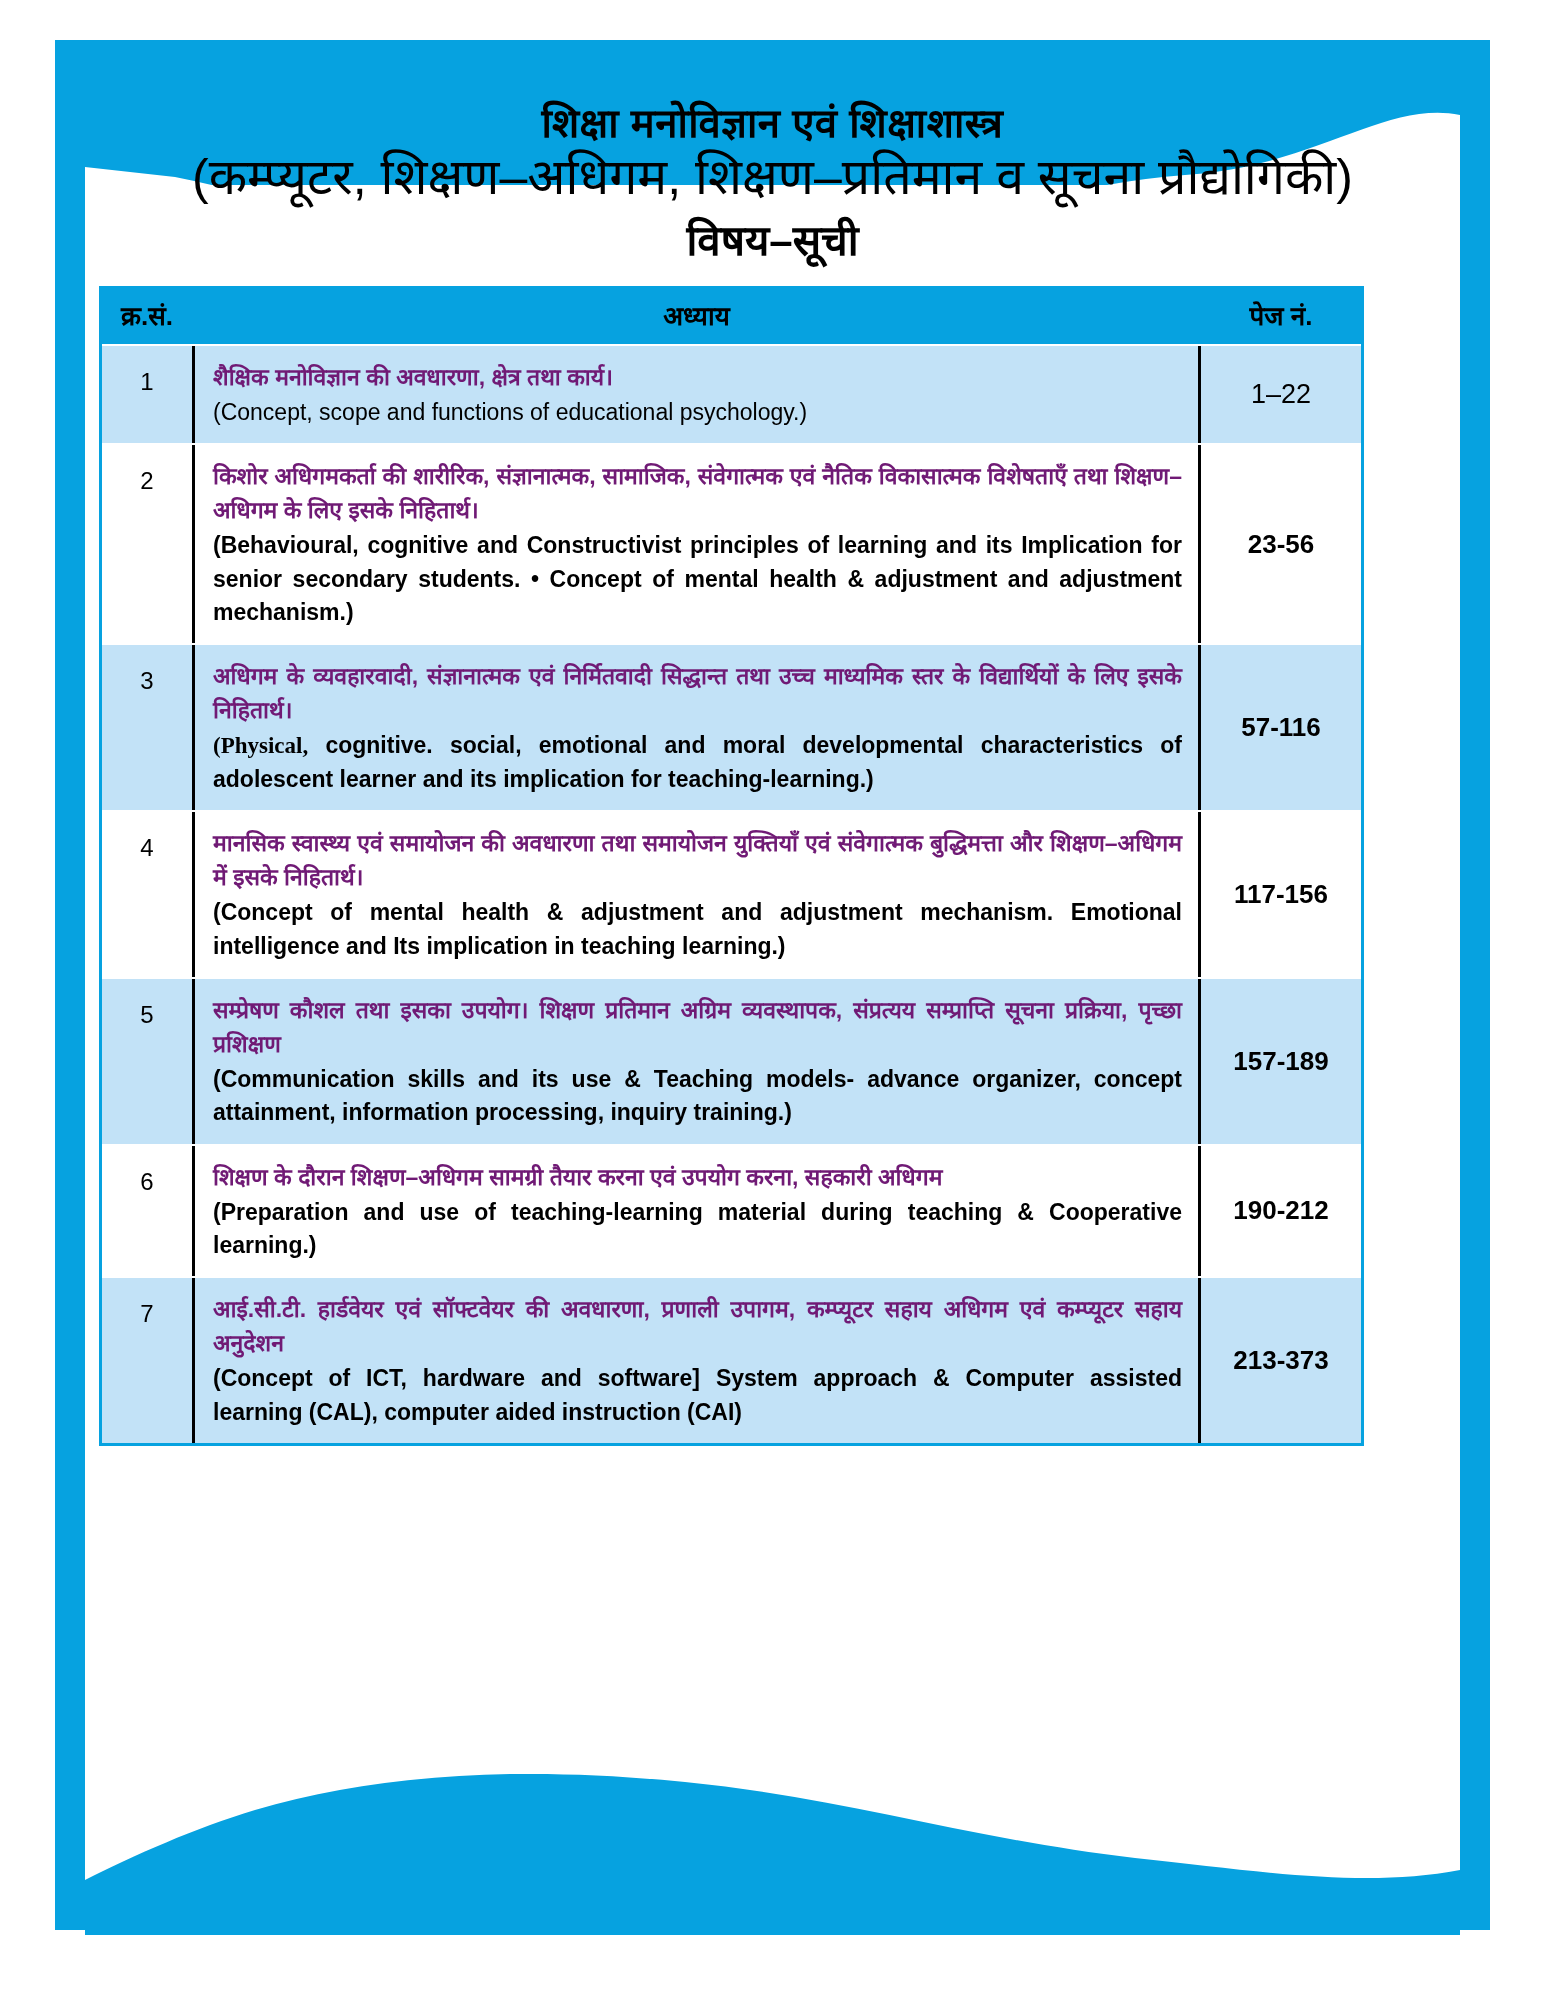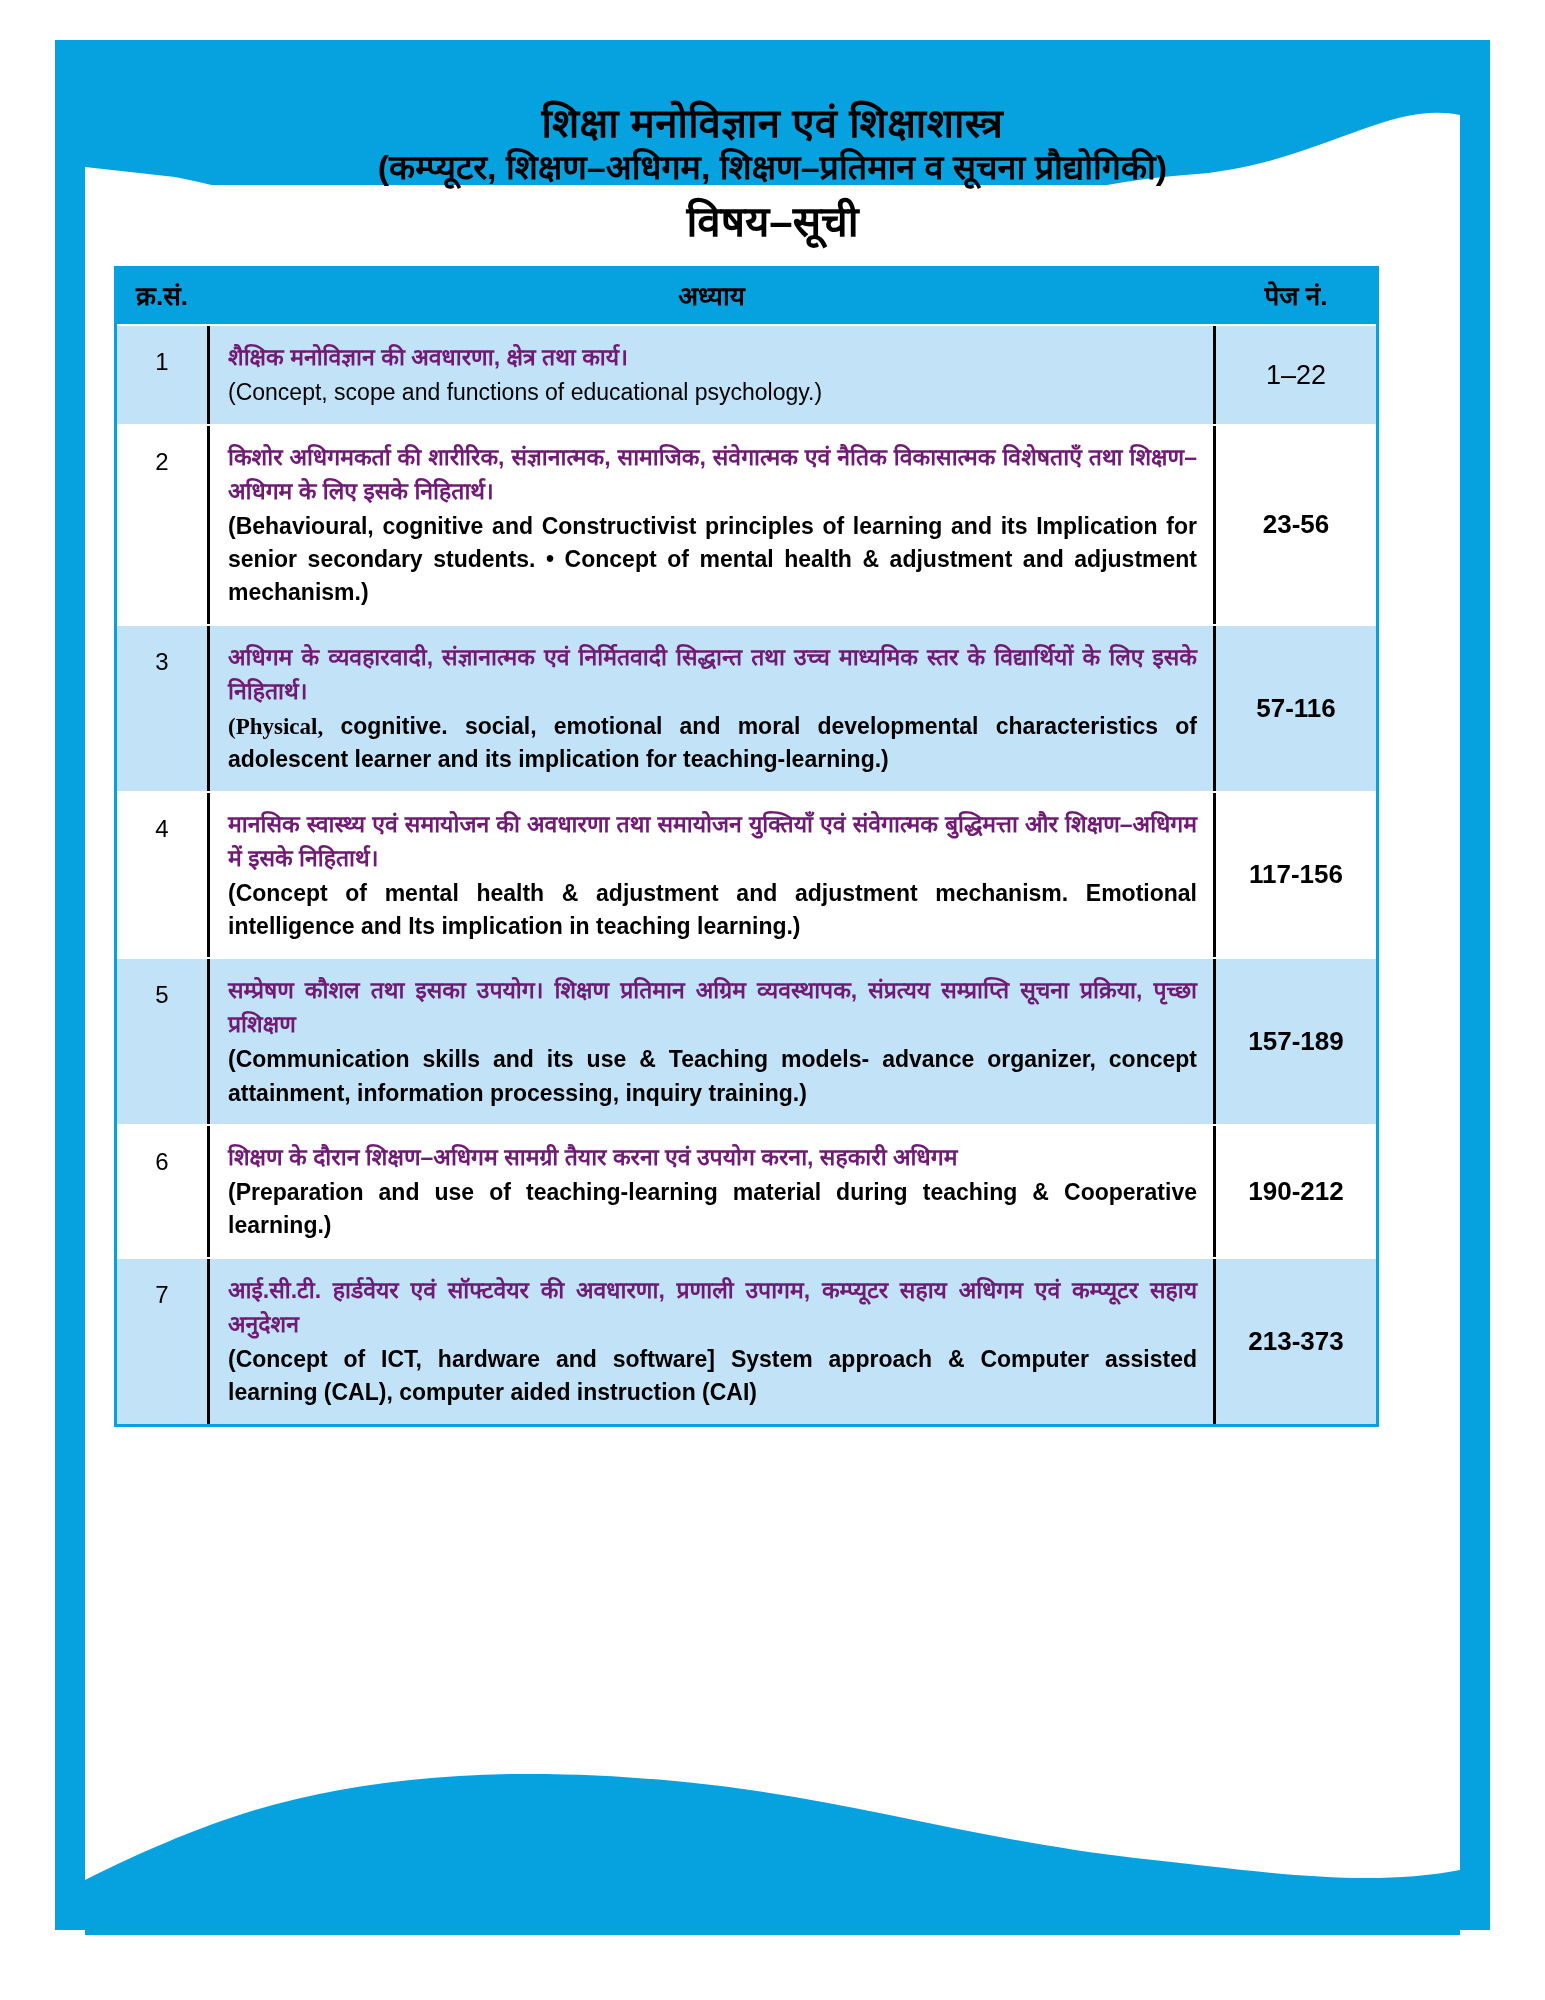--- a/index.html
+++ b/index.html
@@ -71,39 +71,39 @@
   }
   .title-line1 {
     font-size: 40px;
     font-weight: bold;
     color: #000;
     letter-spacing: 0.5px;
     line-height: 1.18;
     white-space: nowrap;
   }
   .title-line2 {
-    font-size: 34px;
-    font-weight: bold;
+    font-size: 50px;
+    font-weight: normal;
     color: #000;
     line-height: 1.22;
     white-space: nowrap;
   }
   .title-line3 {
     font-size: 42px;
     font-weight: bold;
     color: #000;
     line-height: 1.35;
     margin-top: 5px;
   }
 
   
   .toc {
     margin-top: 16px;
     width: 1265px;
-    margin-left: 24px;
+    margin-left: 9px;
     border: 3px solid #06A2E0;
     border-top: none;
     box-sizing: border-box;
     background: #fff;
   }
   .thead {
     display: flex;
     background: #06A2E0;
     height: 58px;
     align-items: center;

